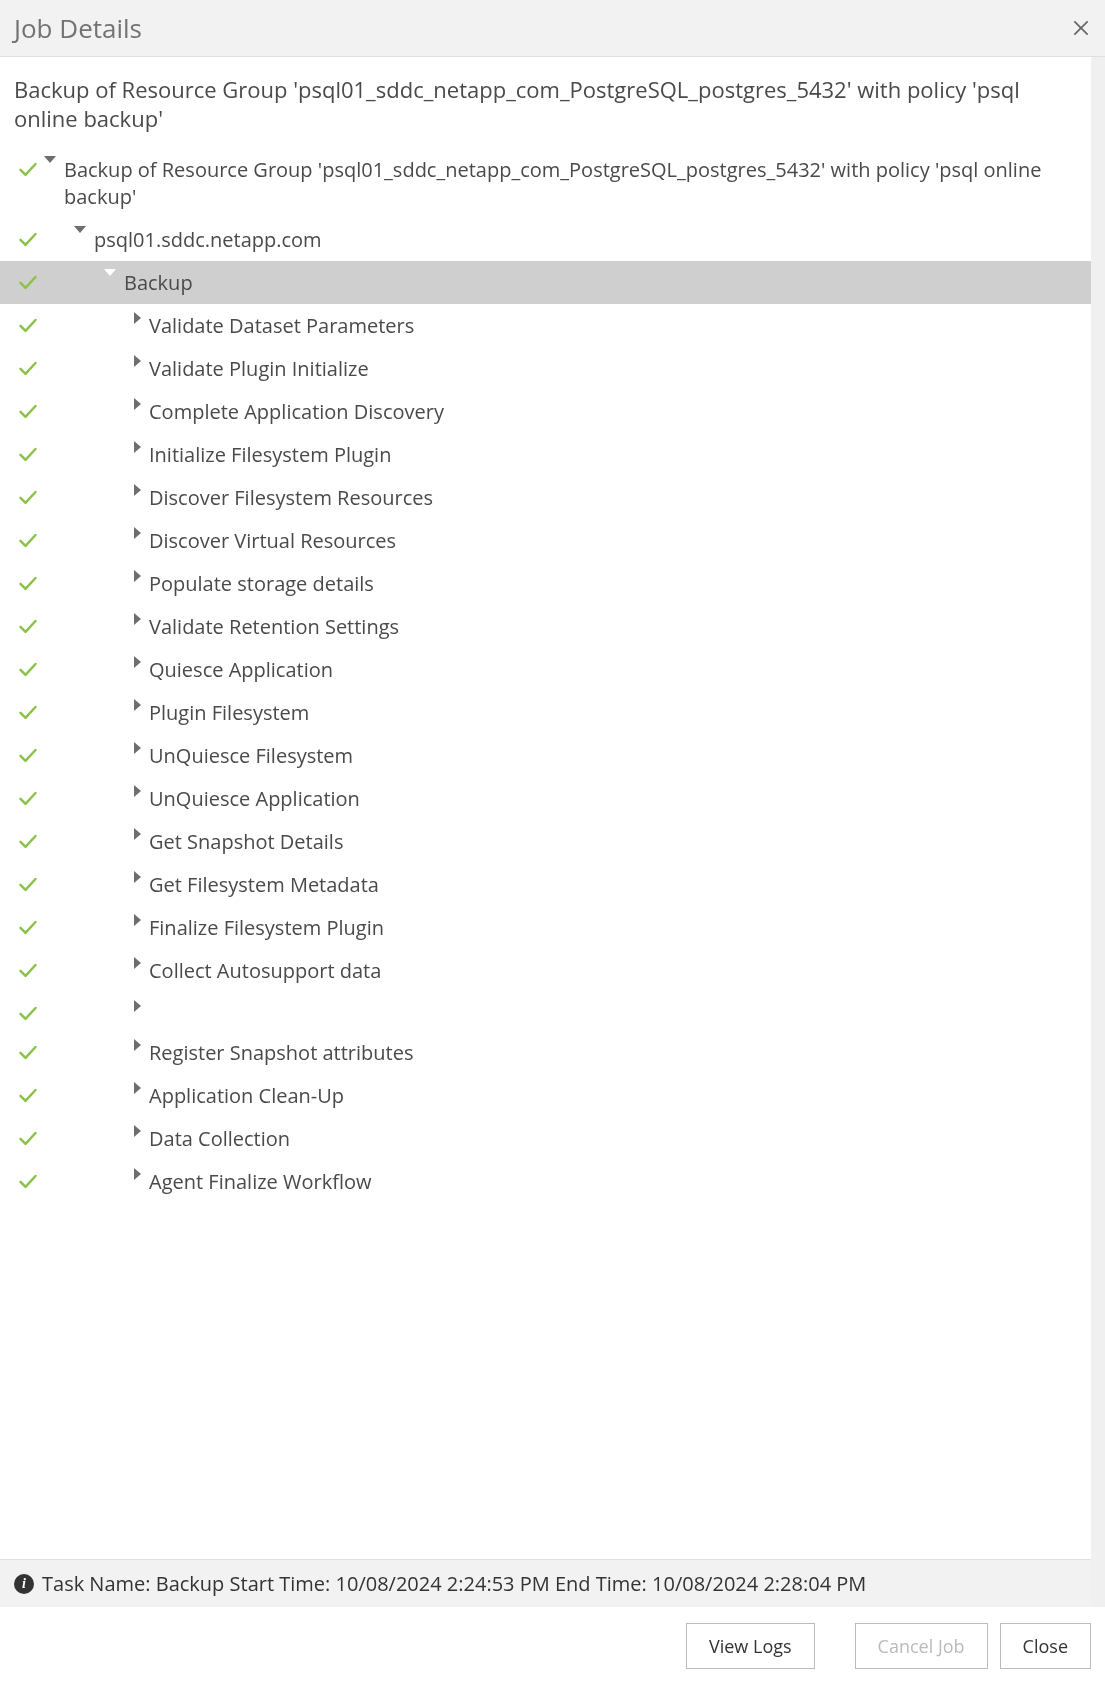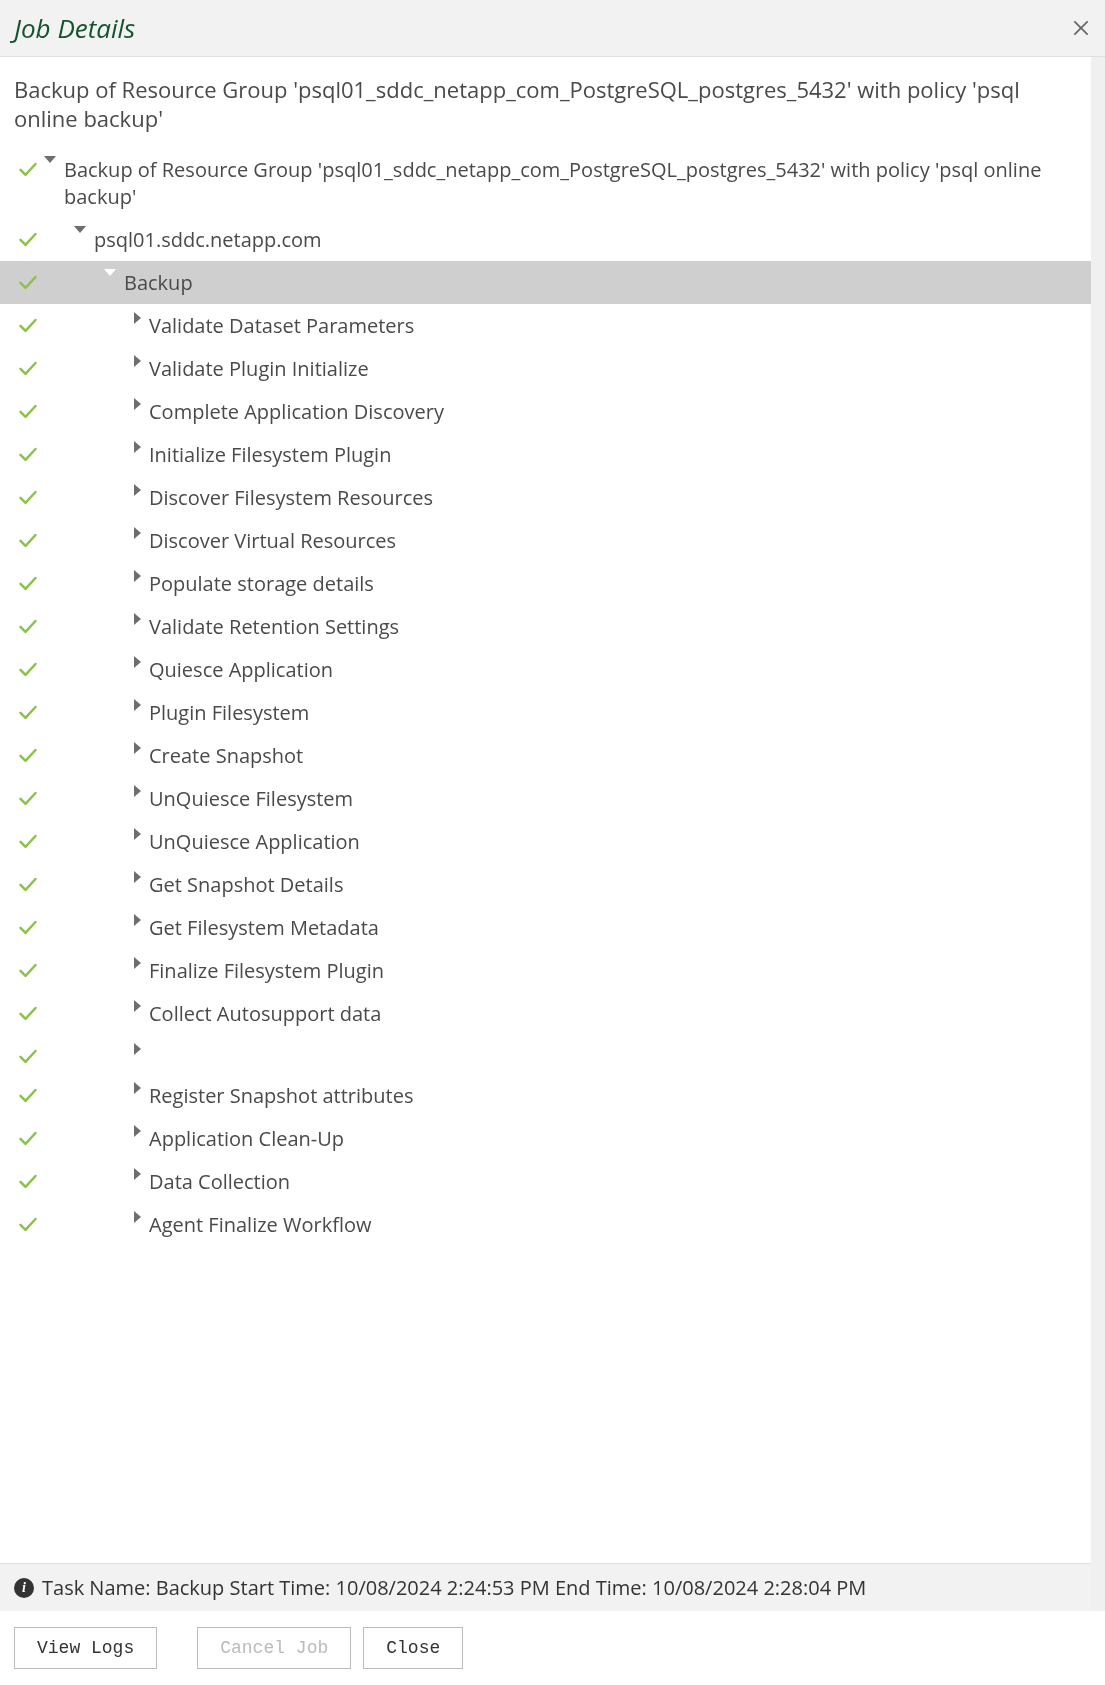--- a/index.html
+++ b/index.html
@@ -20,22 +20,21 @@
     padding: 10px 14px;
     display: flex;
     align-items: center;
     justify-content: space-between;
     flex: 0 0 auto;
   }
   .header h1 {
     margin: 0;
     font-size: 26px;
     font-weight: 400;
-    color: #14532d;
-    font-style: italic;
+    color: #737373;
   }
   .close-x {
     width: 20px;
     height: 20px;
     cursor: pointer;
     color: #666;
   }
   .close-x svg { width: 100%; height: 100%; }
   .body-wrap {
     flex: 1 1 auto;
@@ -120,25 +119,24 @@
     align-items: center; justify-content: center;
     font-weight: bold;
     font-size: 14px;
     font-style: italic;
     font-family: Georgia, serif;
     flex-shrink: 0;
   }
   .footer {
     padding: 16px 14px;
     display: flex;
-    justify-content: flex-start;
+    justify-content: flex-end;
     gap: 12px;
     background: #fff;
     flex: 0 0 auto;
-    font-family: Liberation Mono, monospace;
   }
   .btn {
     border: 1px solid #bcbcbc;
     background: #fff;
     color: #333;
     font-size: 18px;
     padding: 10px 22px;
     cursor: pointer;
     font-family: inherit;
   }
@@ -324,32 +322,20 @@
   <div class="tree-row ">
     <span class="status-col">
           <span class="check-icon">
             <svg viewBox="0 0 24 24" fill="none" stroke="currentColor" stroke-width="3" stroke-linecap="round" stroke-linejoin="round">
               <polyline points="3 13 9 19 21 6"></polyline>
             </svg>
           </span>
         </span>
     <span class="indent" style="width:90px"></span>
     <span class="caret right"></span>
-    <span class="tree-label">Create Snapshot</span>
-  </div>
-  <div class="tree-row ">
-    <span class="status-col">
-          <span class="check-icon">
-            <svg viewBox="0 0 24 24" fill="none" stroke="currentColor" stroke-width="3" stroke-linecap="round" stroke-linejoin="round">
-              <polyline points="3 13 9 19 21 6"></polyline>
-            </svg>
-          </span>
-        </span>
-    <span class="indent" style="width:90px"></span>
-    <span class="caret right"></span>
     <span class="tree-label">UnQuiesce Filesystem</span>
   </div>
   <div class="tree-row ">
     <span class="status-col">
           <span class="check-icon">
             <svg viewBox="0 0 24 24" fill="none" stroke="currentColor" stroke-width="3" stroke-linecap="round" stroke-linejoin="round">
               <polyline points="3 13 9 19 21 6"></polyline>
             </svg>
           </span>
         </span>

